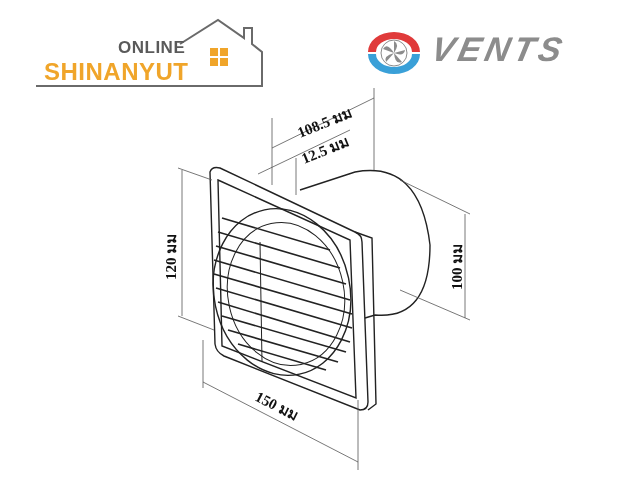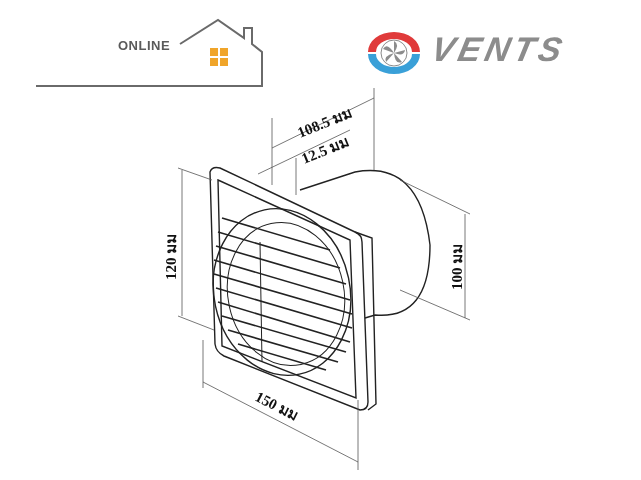--- a/index.html
+++ b/index.html
@@ -1,36 +1,37 @@
 <!DOCTYPE html>
 <html><head>
   <meta charset="utf-8">
   <style>
     html, body { margin: 0; padding: 0; background: #ffffff; }
     body { width: 641px; height: 480px; position: relative; overflow: hidden; font-family: "Liberation Sans", sans-serif; }
     .logo-left { position: absolute; left: 30px; top: 14px; width: 240px; height: 76px; }
-    .logo-left .online { position: absolute; left: 88px; top: 24px; font-family: "Liberation Sans", sans-serif; font-weight: bold; font-size: 13px; color: #5a5a5a; letter-spacing: 0.5px; }
+    .logo-left .online { position: absolute; left: 88px; top: 24px; font-family: "Liberation Sans", sans-serif; font-weight: bold; font-size: 17px; color: #5a5a5a; letter-spacing: 0.5px; }
     .logo-left .brand { position: absolute; left: 14px; top: 44px; font-family: "Liberation Sans", sans-serif; font-weight: bold; font-size: 24px; color: #f0a52a; letter-spacing: 0.5px; }
     .logo-right { position: absolute; left: 362px; top: 24px; width: 256px; height: 56px; }
     .logo-right .word { position: absolute; left: 70px; top: 6px; font-family: "Liberation Sans", sans-serif; font-style: italic; font-weight: bold; font-size: 34px; color: #8c8c8c; letter-spacing: 4px; transform: skewX(-12deg); }
     .diagram { position: absolute; left: 0; top: 0; width: 641px; height: 480px; }
     .dim-label { font-family: "Liberation Serif", serif; font-weight: bold; font-size: 15px; fill: #111; }
   </style>
 </head>
 <body>
 
 <div class="logo-left">
   <svg width="240" height="76" style="position:absolute;left:0;top:0">
     <polyline points="150,30 188,6 214,24 214,14 222,14 222,30 232,38 232,72 6,72" fill="none" stroke="#6a6a6a" stroke-width="2"></polyline>
     <rect x="180" y="34" width="8" height="8" fill="#f0a52a"></rect>
     <rect x="190" y="34" width="8" height="8" fill="#f0a52a"></rect>
     <rect x="180" y="44" width="8" height="8" fill="#f0a52a"></rect>
     <rect x="190" y="44" width="8" height="8" fill="#f0a52a"></rect>
   </svg>
   <span class="online">ONLINE</span>
+  <span class="brand">SHINANYUT</span>
 </div>
 
 <div class="logo-right">
   <svg width="64" height="56" style="position:absolute;left:0;top:0">
     <path d="M6,28 A26,20 0 0 1 58,28 L50,28 A18,13 0 0 0 14,28 Z" fill="#e03a3a"></path>
     <path d="M6,30 A26,20 0 0 0 58,30 L50,30 A18,13 0 0 1 14,30 Z" fill="#3aa0d8"></path>
     <circle cx="32" cy="29" r="13" fill="#ffffff" stroke="#8c8c8c" stroke-width="1"></circle>
     <g fill="#8c8c8c">
       <path d="M32,29 L32,17 Q38,20 32,29Z"></path>
       <path d="M32,29 L43,26 Q42,33 32,29Z"></path>

